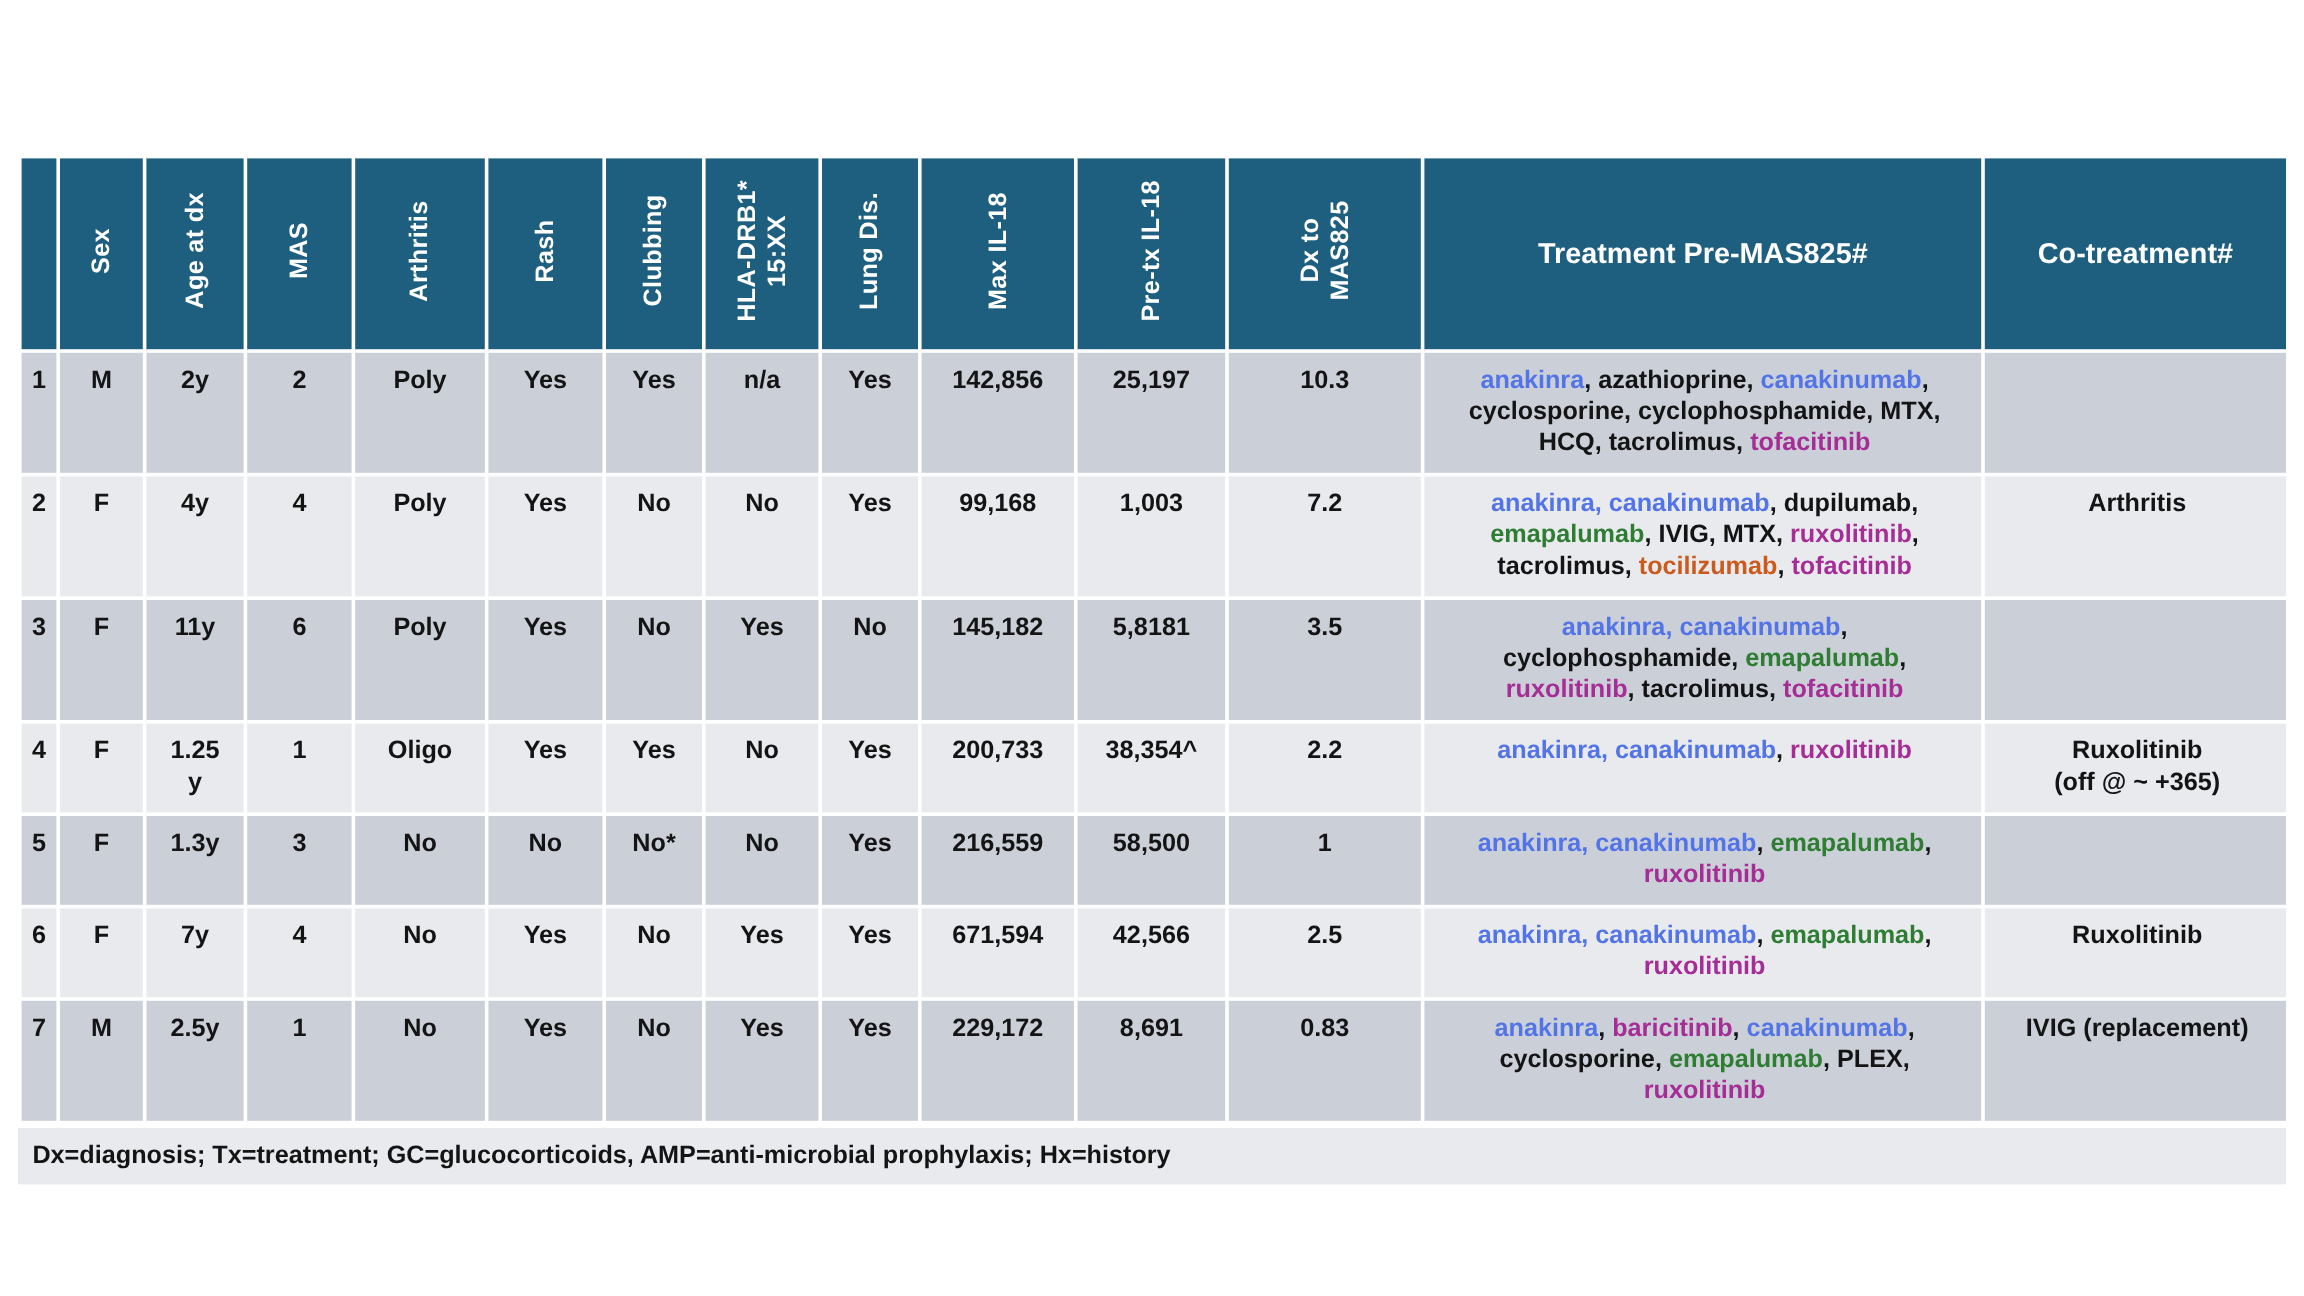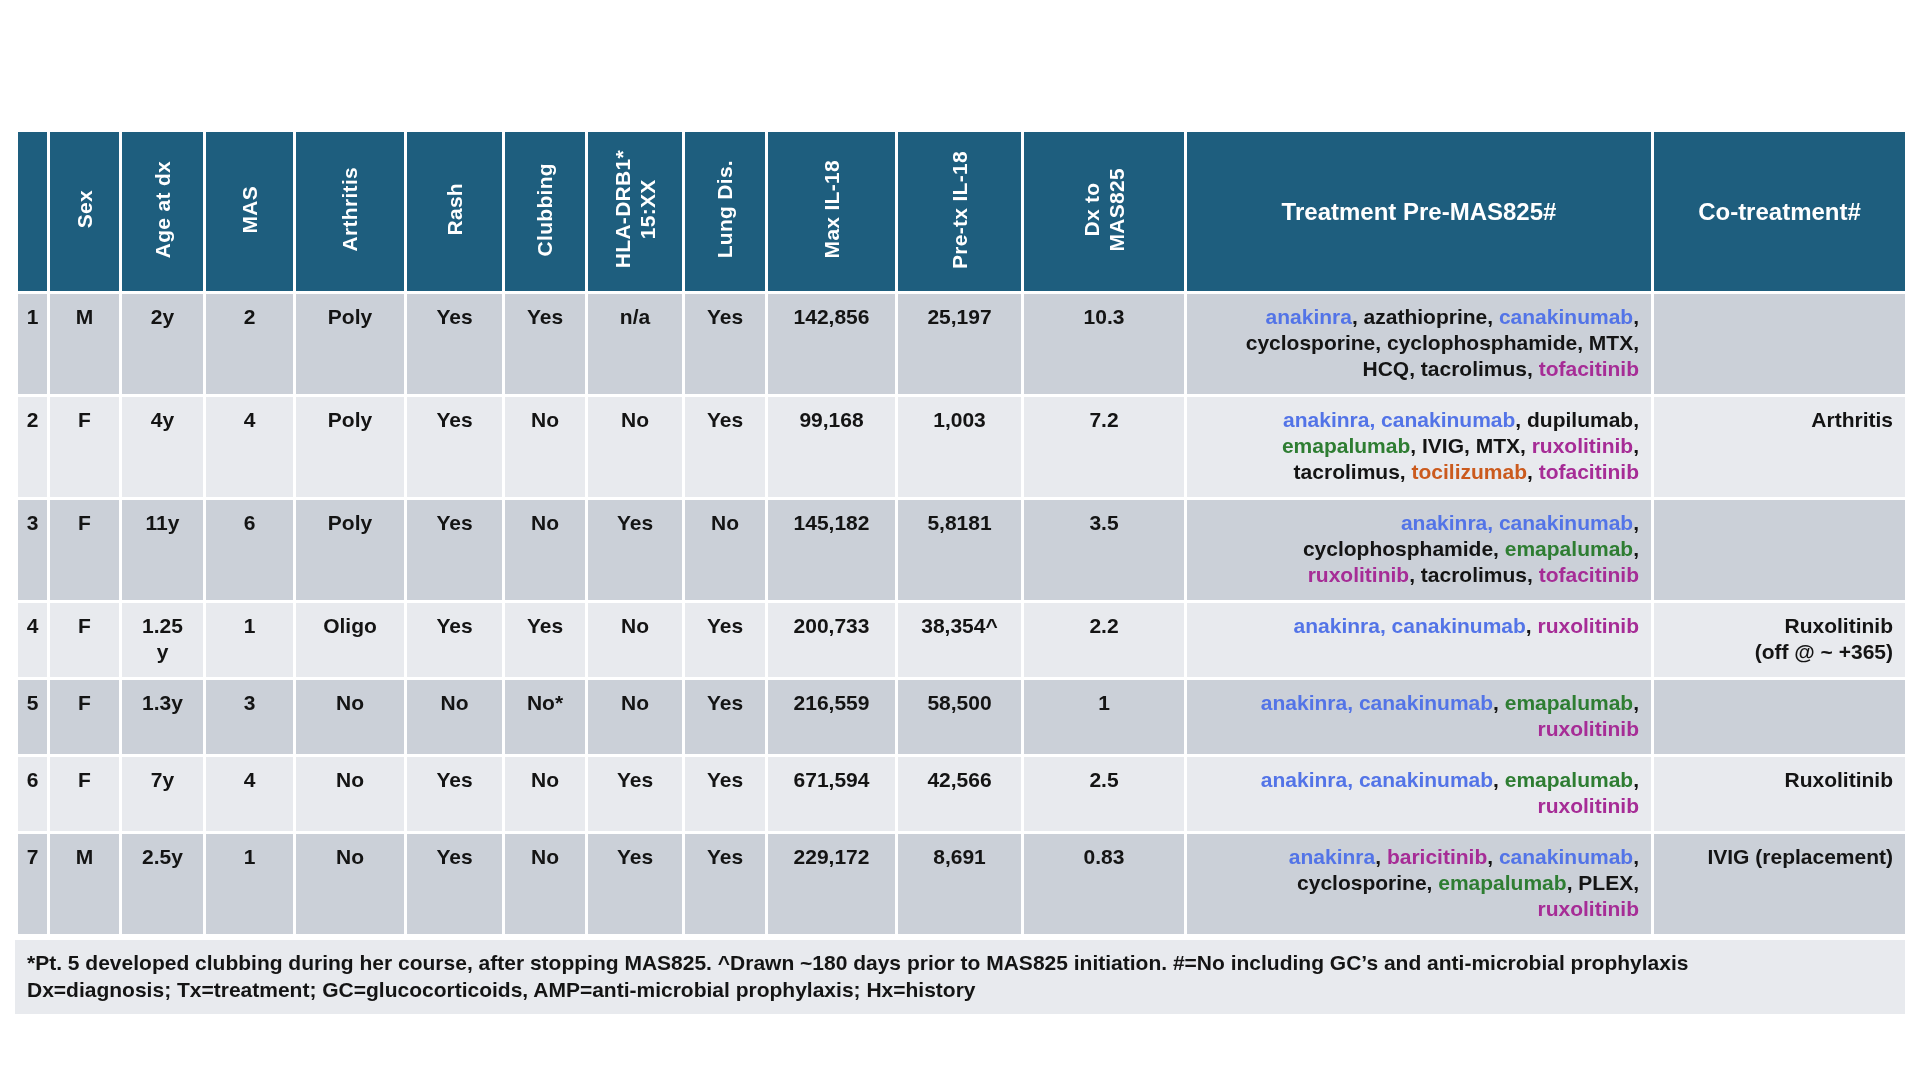--- a/index.html
+++ b/index.html
@@ -44,21 +44,21 @@
     text-align: center;
     font-weight: 700;
     font-size: 21px;
     line-height: 26px;
     color: #141414;
     padding: 10px 6px 12px;
     white-space: pre-line;
   }
   tbody tr.odd  td { background: #CBD0D8; }
   tbody tr.even td { background: #E8EAEE; }
-  td.left { text-align: right; padding-left: 15px; padding-right: 12px; }
+  td.left { text-align: center; padding-left: 15px; padding-right: 12px; }
 
   #footnotes {
     margin-top: 3px;
     background: #E8EAEE;
     padding: 9px 12px 11px;
     font-weight: 700;
     font-size: 21px;
     line-height: 27px;
     color: #141414;
   }
@@ -215,16 +215,15 @@
           <td>Yes</td>
           <td>229,172</td>
           <td>8,691</td>
           <td>0.83</td>
           <td class="left"><span style="color: rgb(83, 116, 231);">anakinra</span><span style="color: rgb(20, 20, 20);">, </span><span style="color: rgb(166, 44, 150);">baricitinib</span><span style="color: rgb(20, 20, 20);">, </span><span style="color: rgb(83, 116, 231);">canakinumab</span><span style="color: rgb(20, 20, 20);">, cyclosporine, </span><span style="color: rgb(46, 125, 50);">emapalumab</span><span style="color: rgb(20, 20, 20);">, PLEX, </span><span style="color: rgb(166, 44, 150);">ruxolitinib</span></td>
           <td class="left">IVIG (replacement)</td>
         </tr>
       </tbody>
   </table>
   <div id="footnotes">
-    <div>*Pt. 5 developed clubbing during her course, after stopping MAS825. ^Drawn ~180 days prior to MAS825 initiation. #=No including GC’s and anti-microbial prophylaxis</div>
     <div>Dx=diagnosis; Tx=treatment; GC=glucocorticoids, AMP=anti-microbial prophylaxis; Hx=history</div>
   </div>
 </div>
 
 </body></html>

